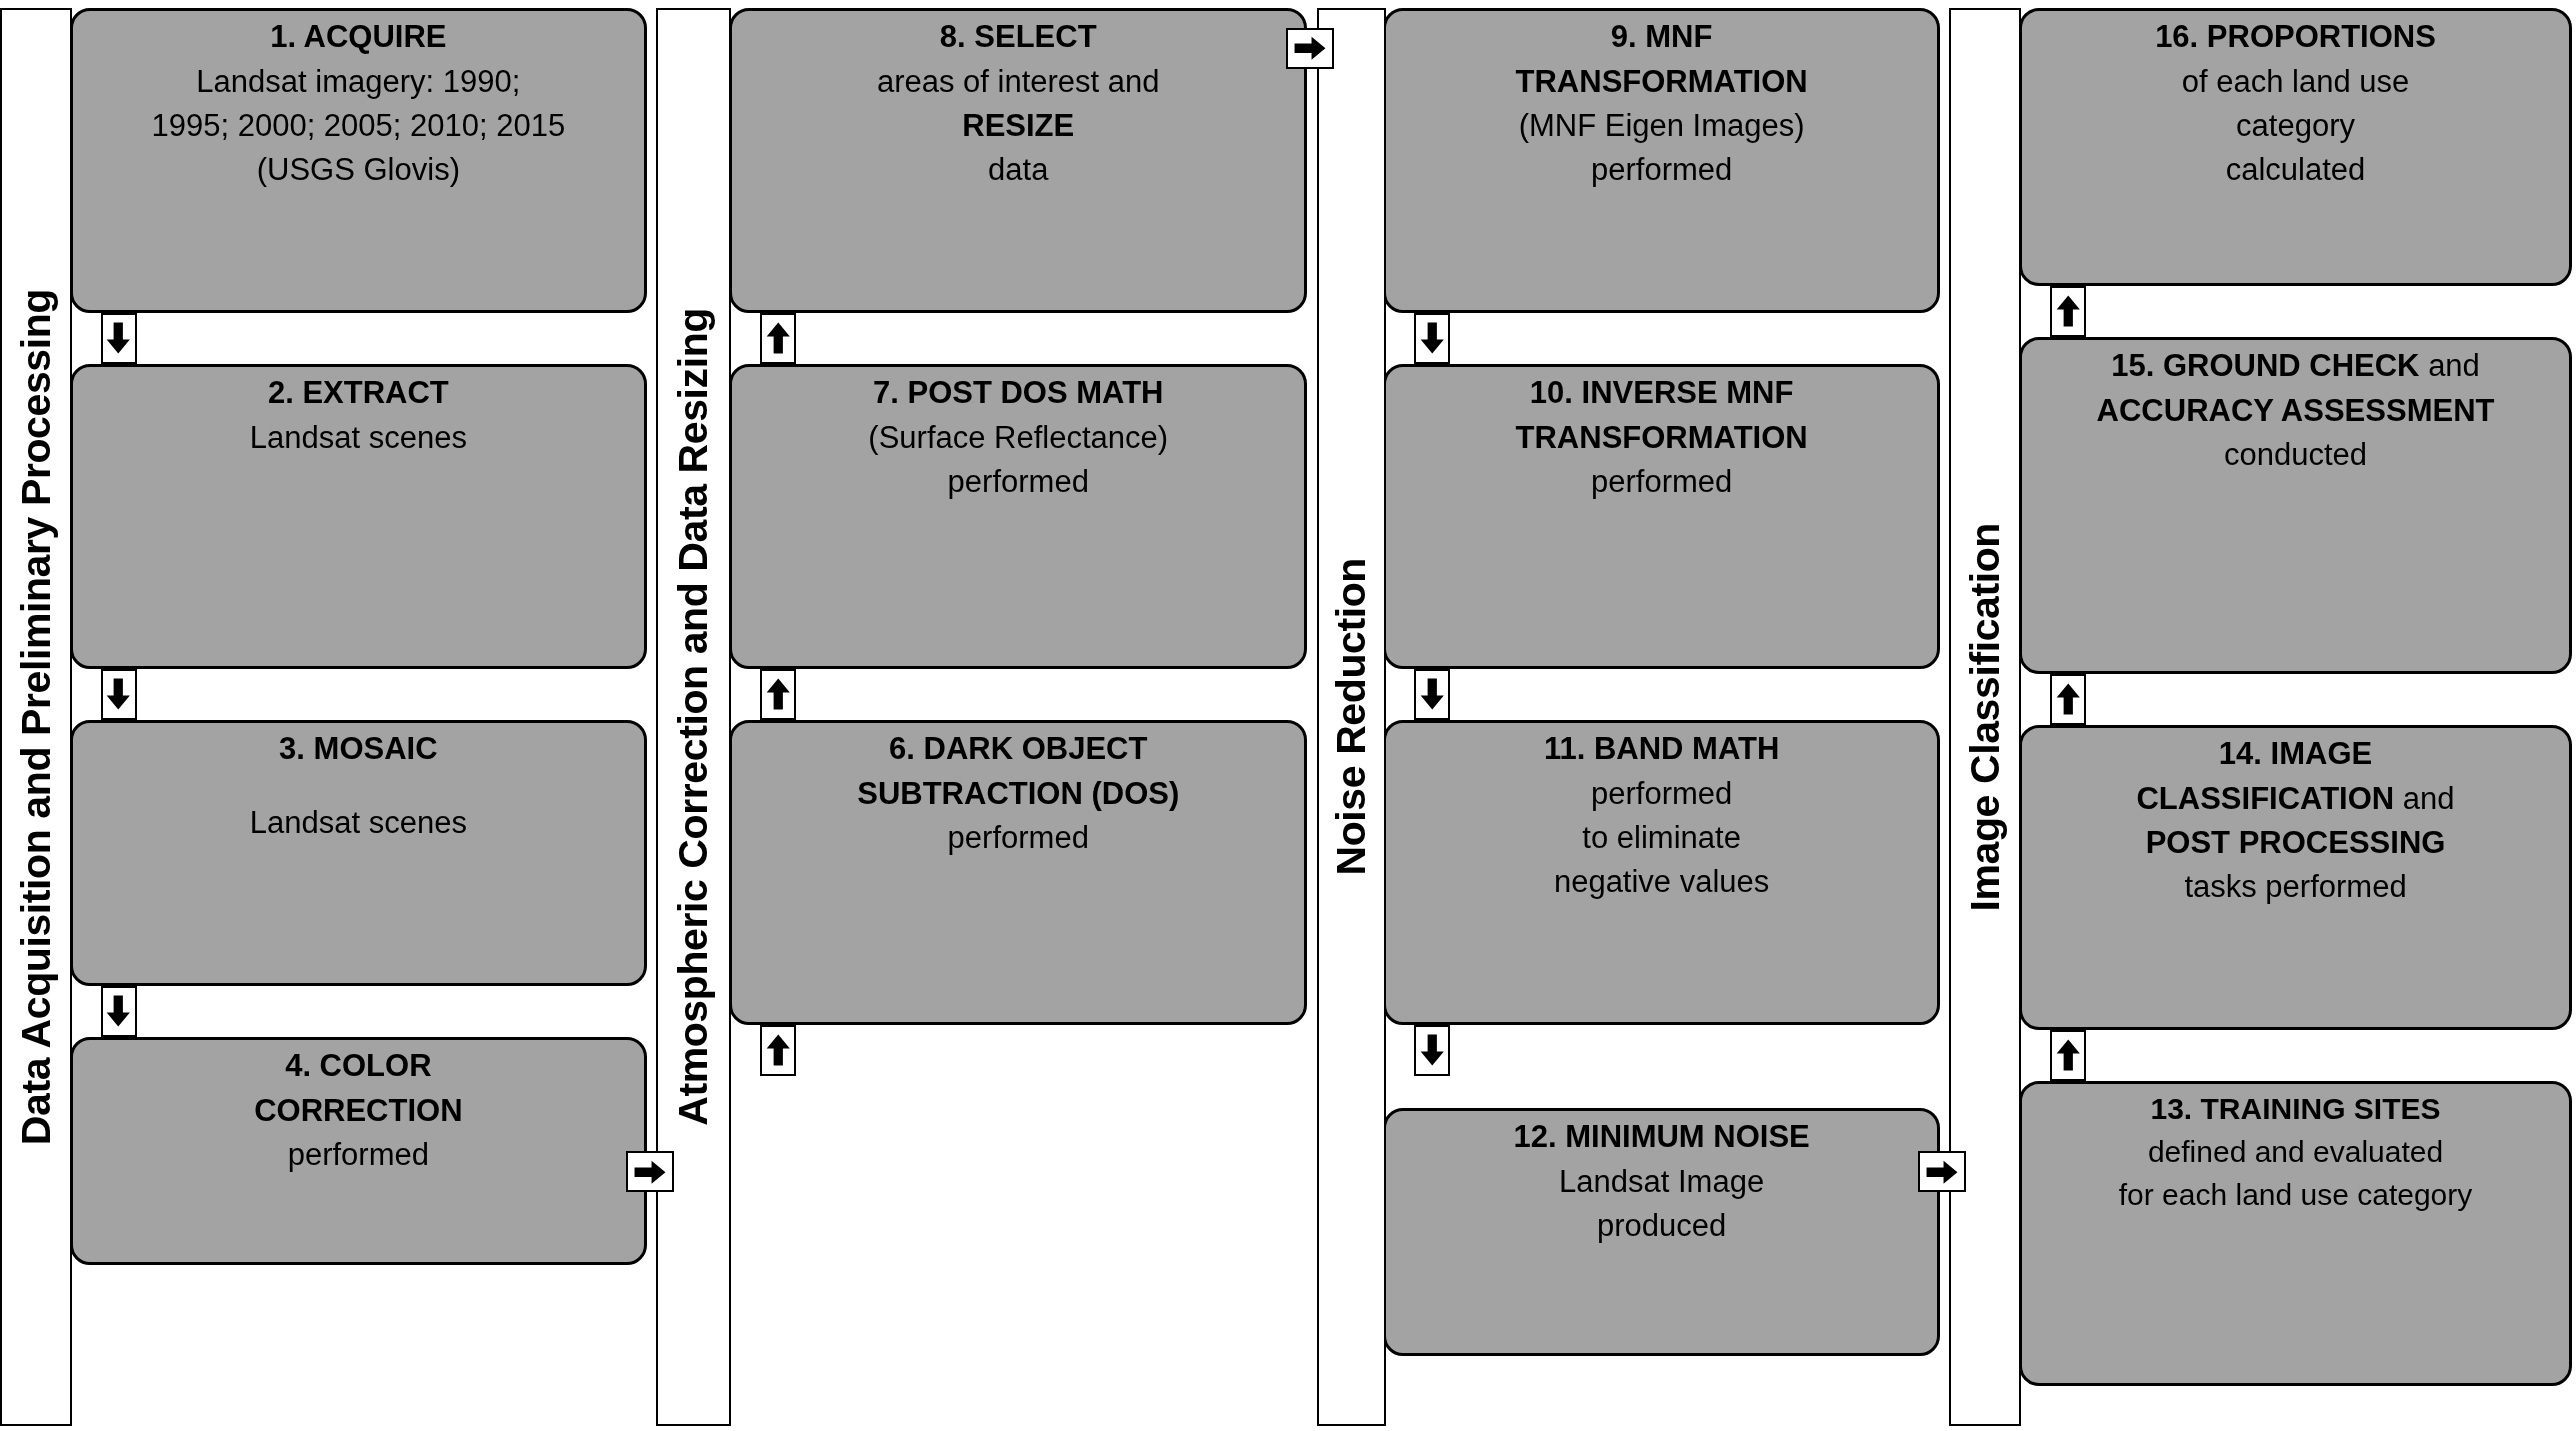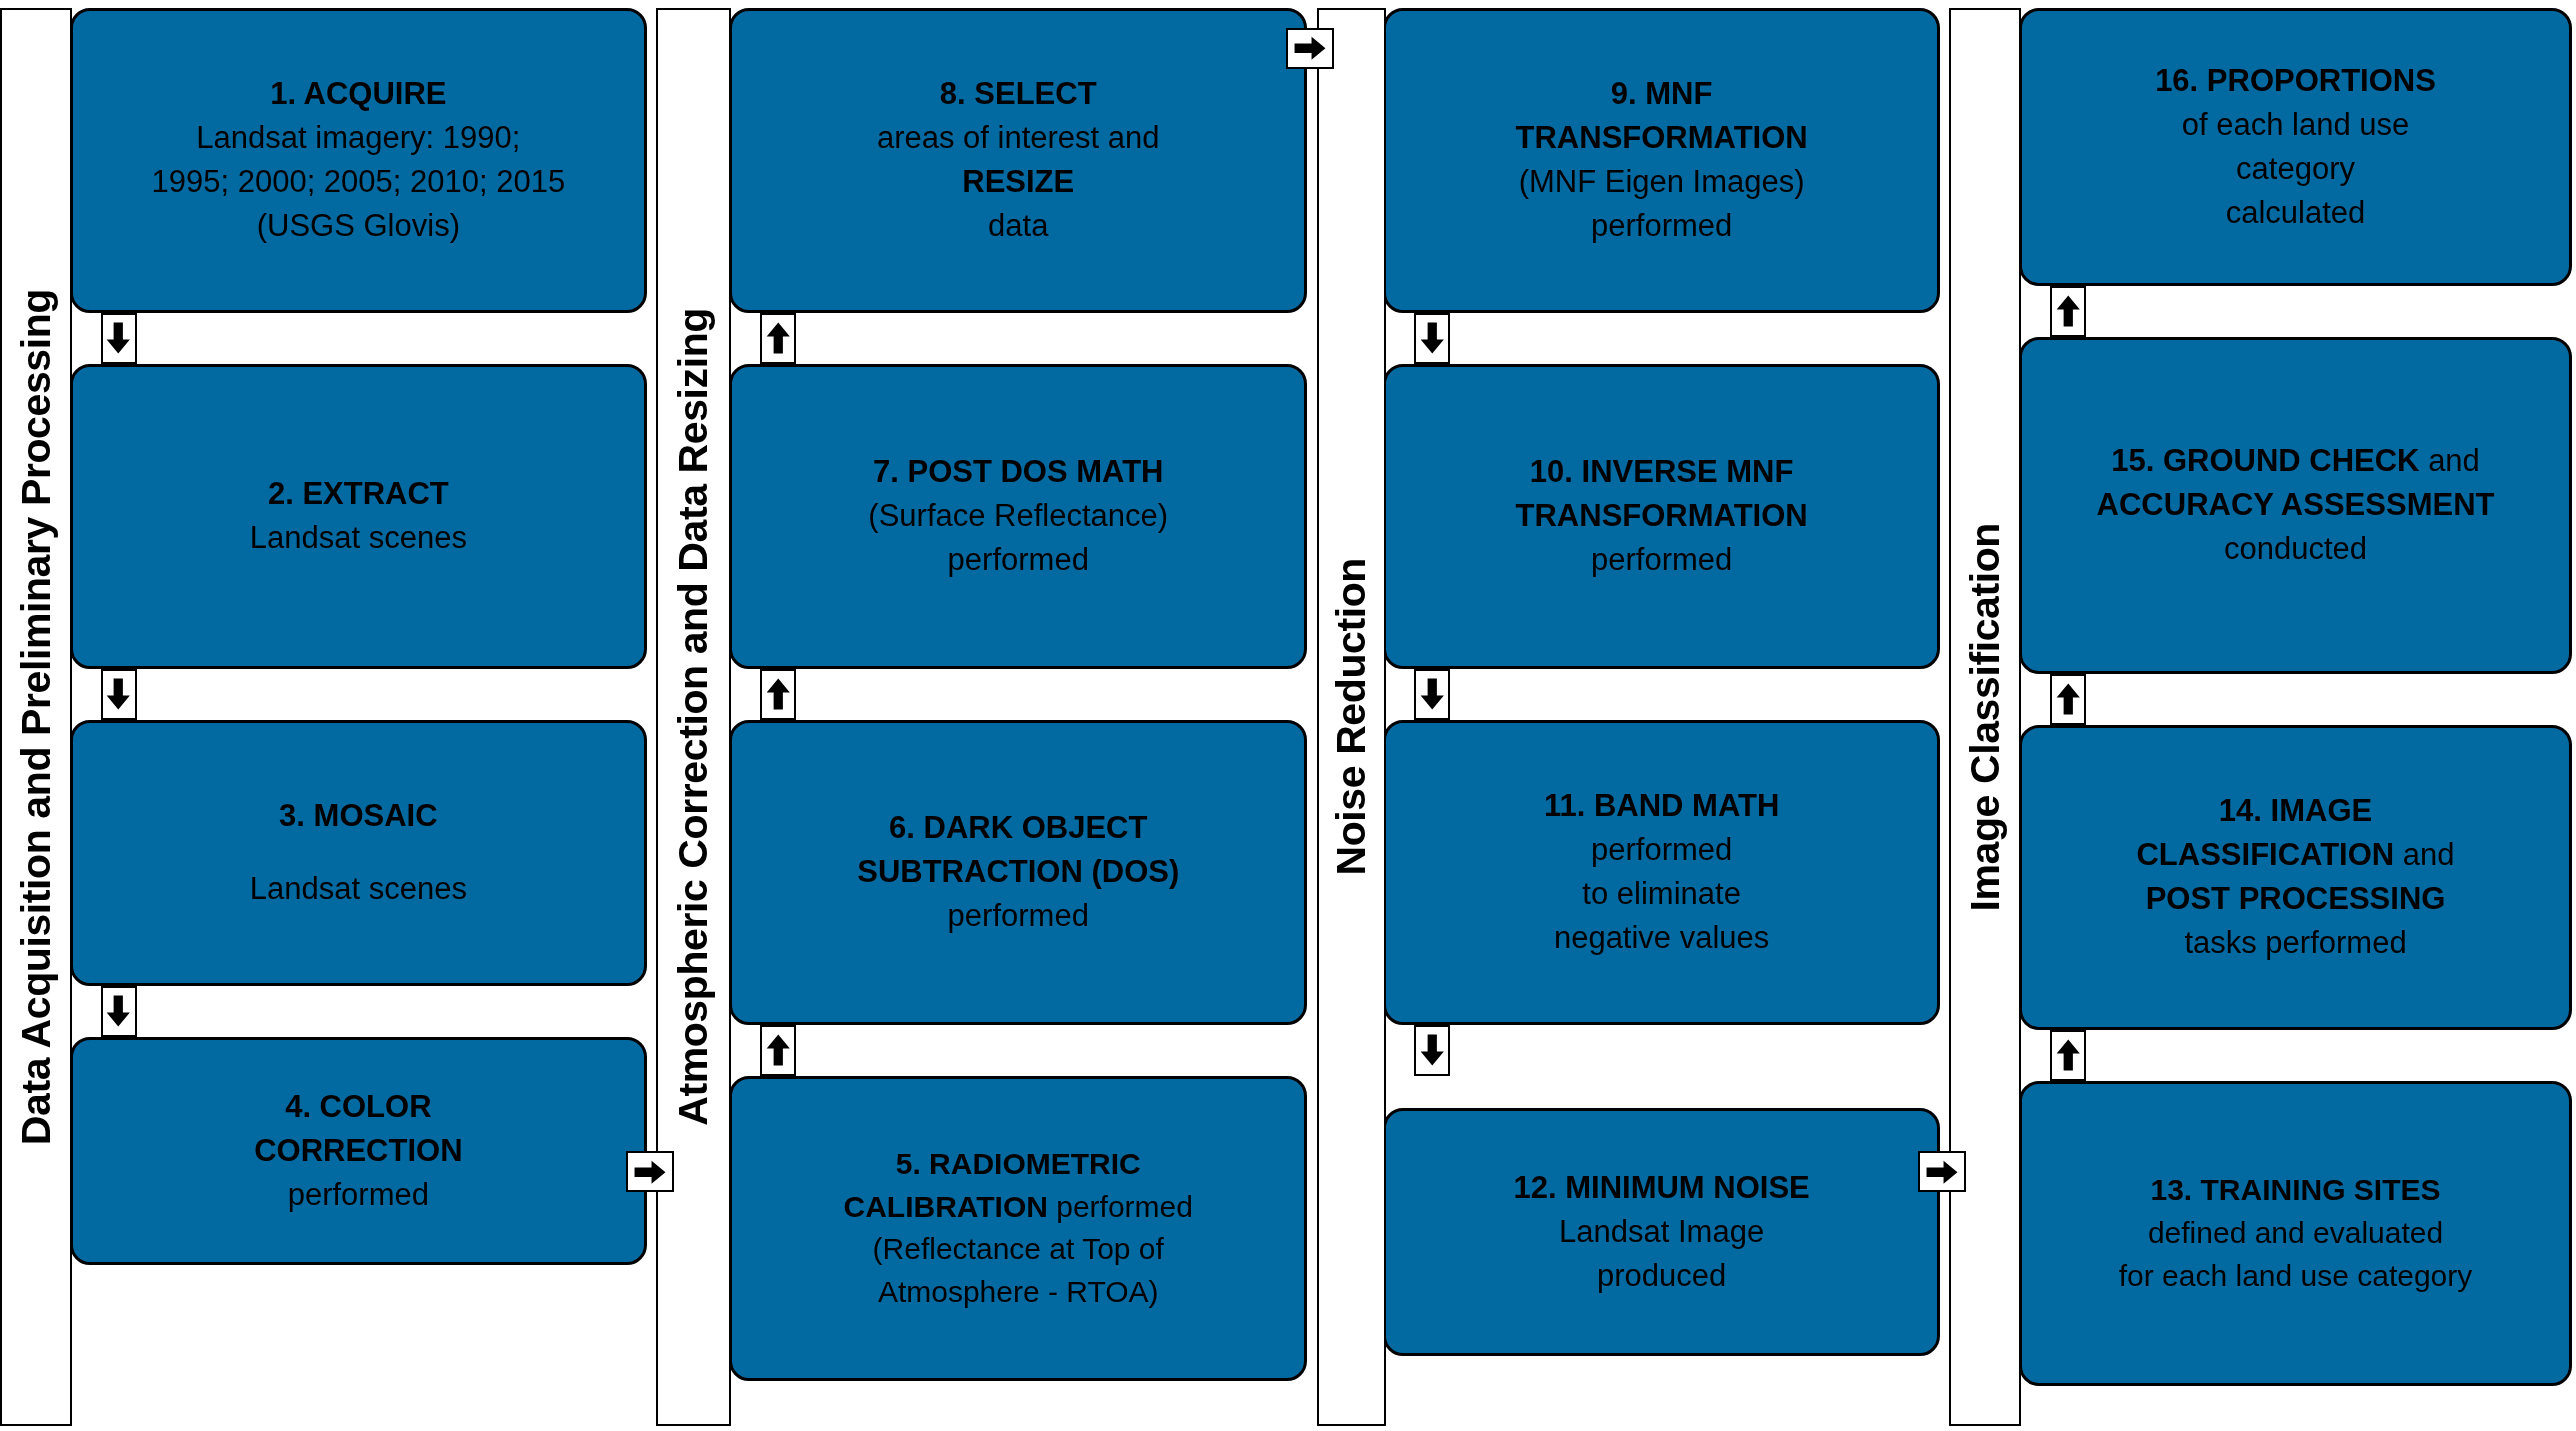--- a/index.html
+++ b/index.html
@@ -66,26 +66,25 @@
     display:flex;
     flex-direction:column;
     margin-left:-2.3px;
     z-index:2;
   }
 
   .node{
     position:relative;
     border:3.1px solid #000;
     border-radius:20px;
-    background:#0369a1;
+    background:#a3a3a3;
     box-sizing:border-box;
     display:flex;
     flex-direction:column;
     align-items:center;
-    justify-content:center;
     text-align:center;
     padding:4.7px 14px;
     z-index:2;
     overflow:hidden;
   }
   .node .ln{
     display:block;
     line-height:1.42;
     font-size:31px;
     white-space:nowrap;
@@ -248,26 +247,20 @@
           <span class="ln b">SUBTRACTION (DOS)</span>
           <span class="ln">performed</span>
         </div>
       <div class="conn">
         <div class="rail">
           <svg width="26.5" height="34" viewBox="0 0 34 44">
               <path d="M17 2 L32 20 h-9 v22 H11 V20 H2 z" fill="#000"></path>
             </svg>
         </div>
       </div>
-      <div class="node n4 small">
-          <span class="ln b">5. RADIOMETRIC</span>
-          <span class="ln mix"><b>CALIBRATION</b> performed</span>
-          <span class="ln">(Reflectance at Top of</span>
-          <span class="ln">Atmosphere - RTOA)</span>
-        </div>
     </div>
     <div class="hconn" style="right:-26.5px;top:20px;">
       <svg width="34" height="26.5" viewBox="0 0 44 34">
           <path d="M2 11 h22 v-9 L42 17 L24 32 v-9 H2 z" fill="#000"></path>
         </svg>
     </div>
   </div>
 
   <div class="gapcol"></div>
 

